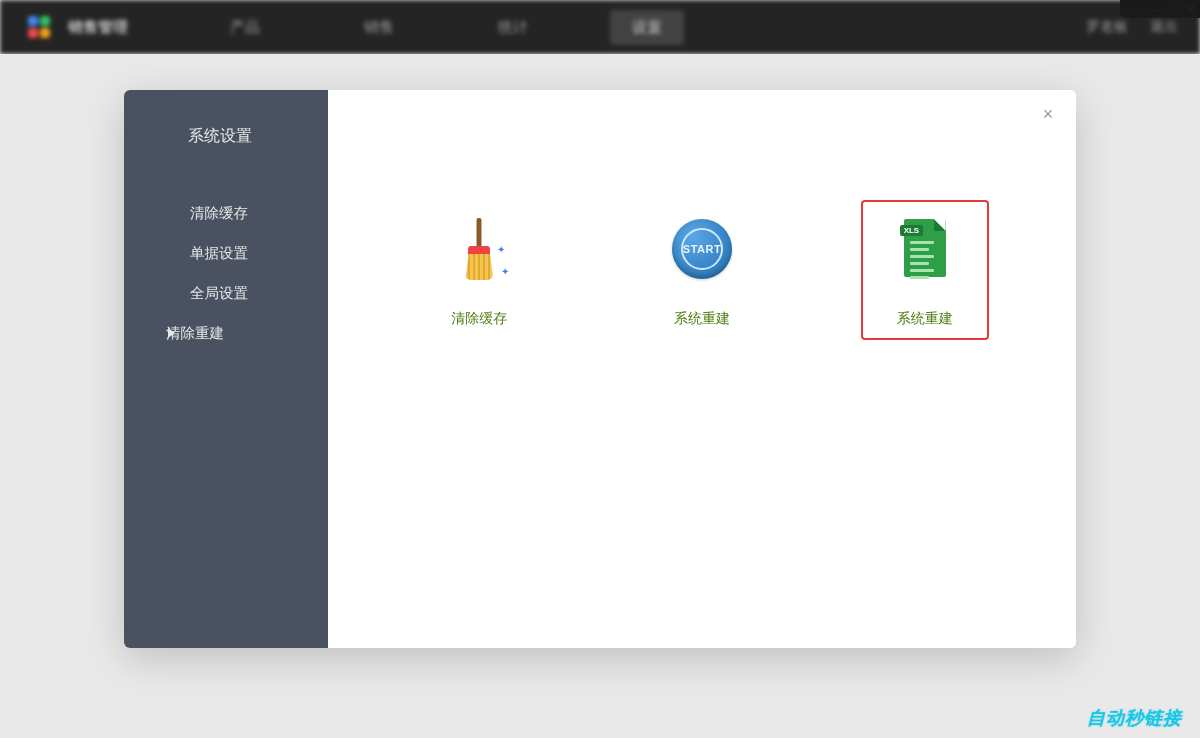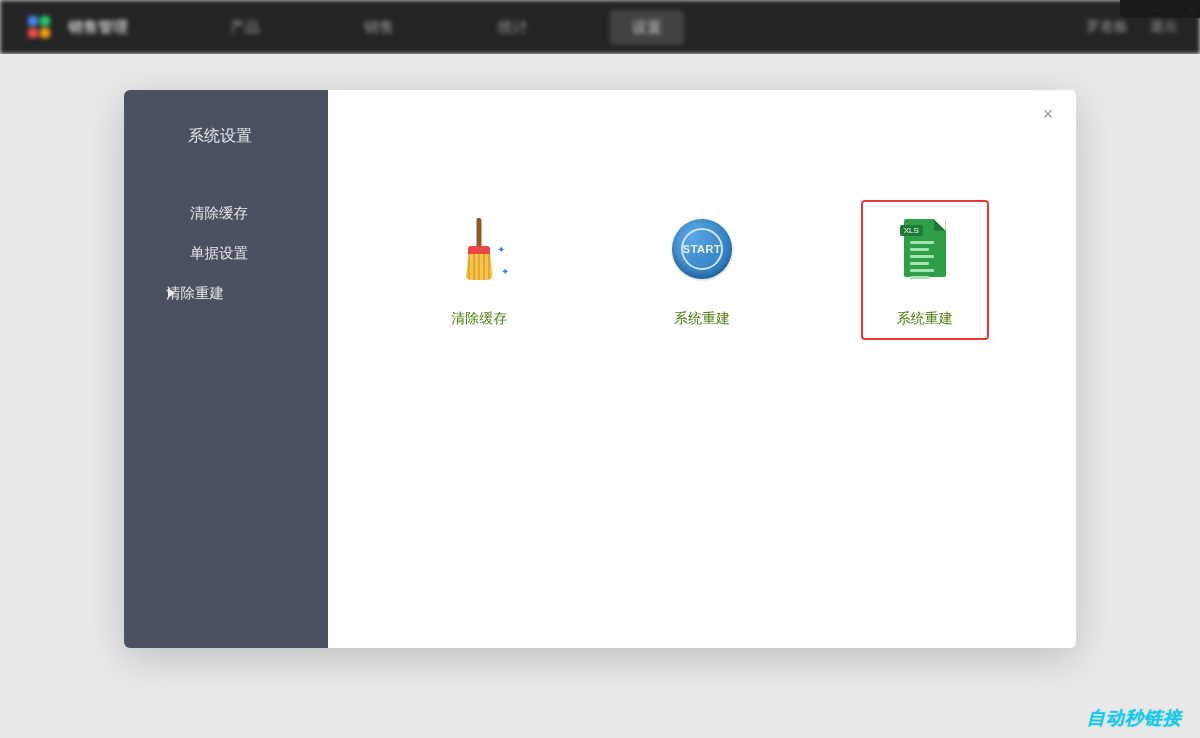--- a/index.html
+++ b/index.html
@@ -114,21 +114,21 @@
     color:#e8f3fc; font-size:11px; font-weight:700; letter-spacing:0.5px;
   }
 
   
   .xls { position:relative; width:50px; height:60px; }
   .xls-page { position:absolute; top:0; left:4px; width:42px; height:58px; background:#2e9e47; border-radius:2px; }
   .xls-fold { position:absolute; top:0; right:4px; width:12px; height:12px; background:#1d7a33;
     clip-path: polygon(0 0, 100% 100%, 0 100%); }
   .xls-fold2 { position:absolute; top:0; right:4px; width:12px; height:12px; background:#fff;
     clip-path: polygon(0 0, 100% 0, 100% 100%); }
-  .xls-tag { position:absolute; top:6px; left:0; background:#1d7a33; color:#fff; font-size:8px; font-weight:400;
+  .xls-tag { position:absolute; top:6px; left:0; background:#1d7a33; color:#fff; font-size:8px; font-weight:700;
     padding:1px 4px; border-radius:2px; }
   .xls-lines { position:absolute; top:22px; left:10px; right:10px; display:flex; flex-direction:column; gap:4px;}
   .xls-lines div { height:3px; background:#a6e3b3; border-radius:1px; }
   .xls-lines div:nth-child(odd){ width:80%; }
   .xls-lines div:nth-child(even){ width:65%; }
 
   
   .watermark {
     position: absolute; bottom: 8px; right: 18px;
     font-size: 18px; font-weight: 800; font-style: italic;
@@ -168,20 +168,23 @@
 <div class="modal">
 
   <div class="modal-sidebar">
     <div class="modal-title">系统设置</div>
 
     <div class="side-item noicon">
       <span>清除缓存</span>
     </div>
     <div class="side-item noicon">
       <span>单据设置</span>
+    </div>
+    <div class="side-item noicon">
+      <span>全局设置</span>
     </div>
     <div class="side-item hasicon">
       <span class="tri"></span>
       <span>清除重建</span>
     </div>
   </div>
 
   <div class="modal-content">
     <div class="close-btn">×</div>
 

